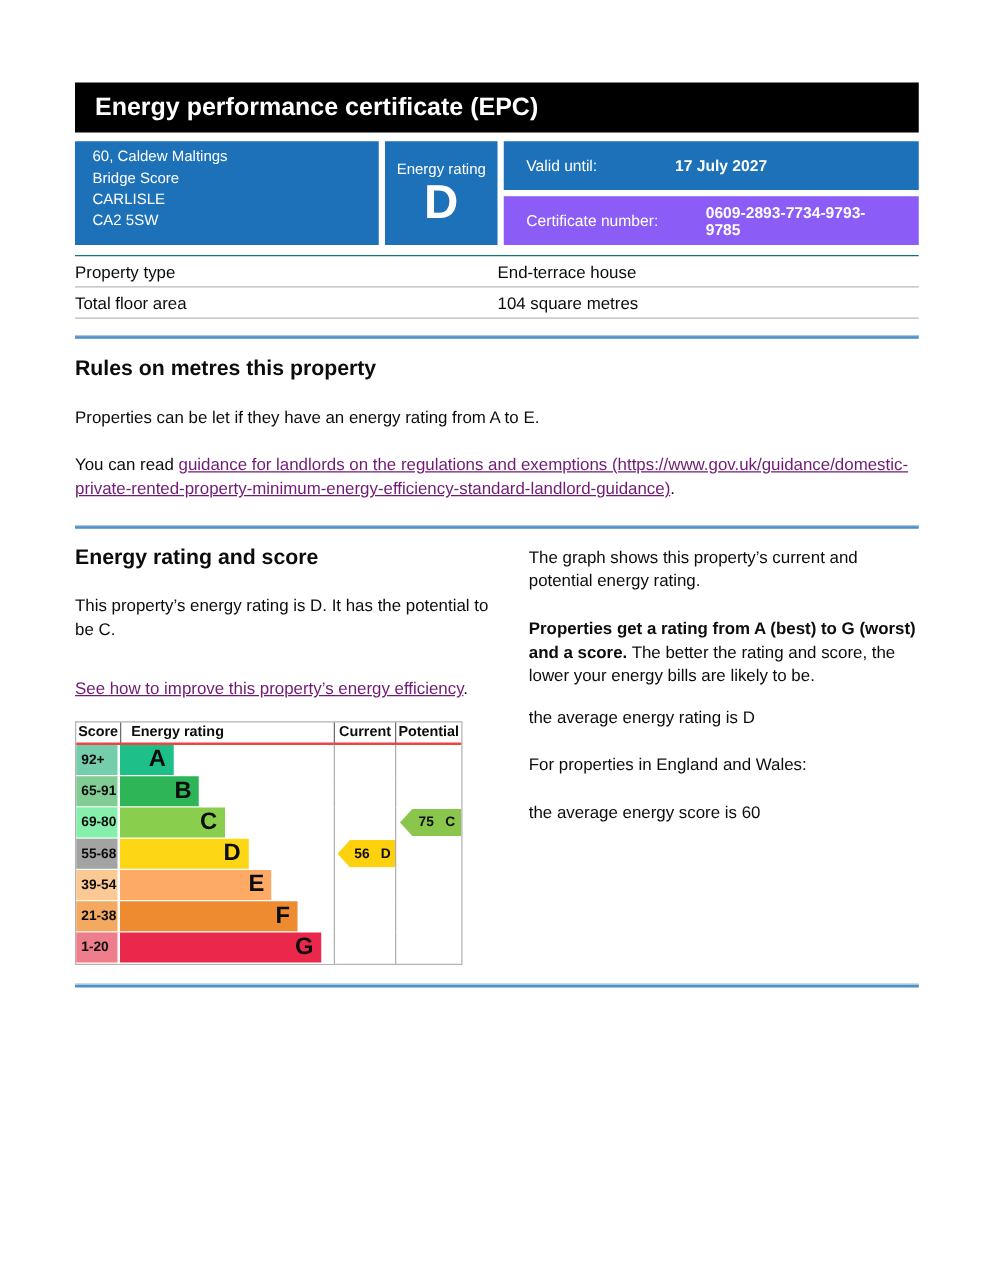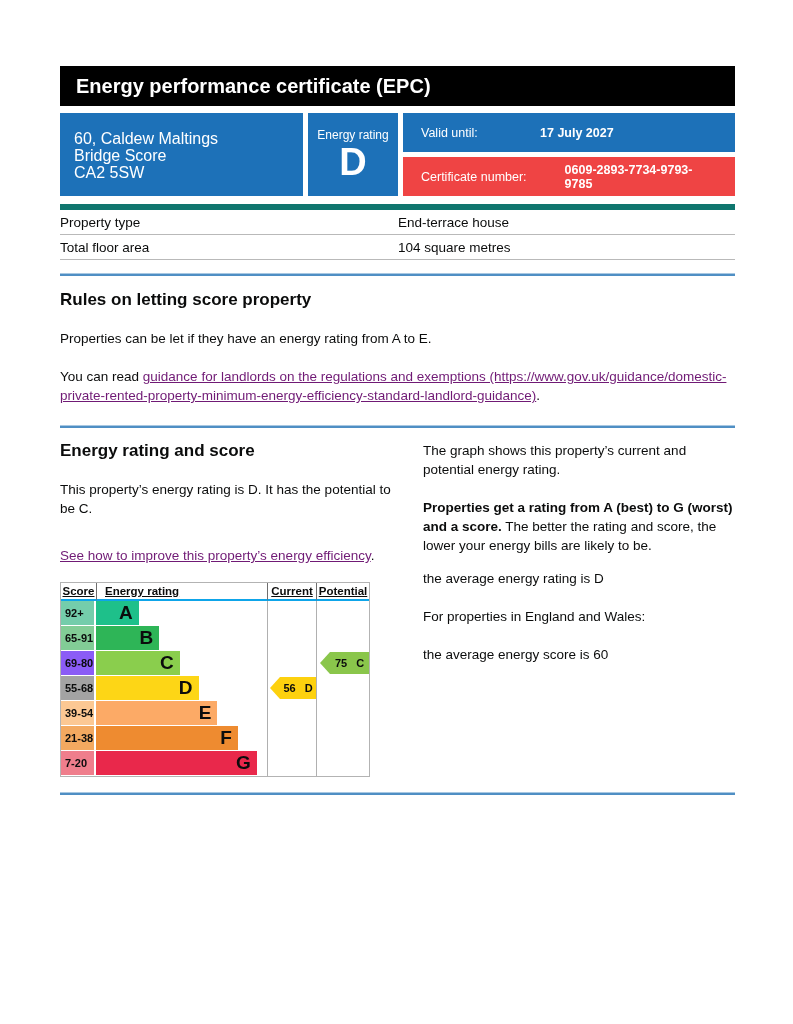--- a/index.html
+++ b/index.html
@@ -5,30 +5,30 @@
   * { margin:0; padding:0; box-sizing:border-box; }
   body { background:#ffffff; font-family:"Liberation Sans", sans-serif; color:#0b0c0c; }
   .page { width:793px; height:1024px; background:#fff; position:relative; overflow:hidden; }
   .content { position:absolute; left:60px; top:66px; width:675px; }
 
   .title-bar { background:#000; color:#fff; height:40px; line-height:40px;
                font-size:20px; font-weight:bold; padding-left:16px; }
 
   .summary { display:flex; margin-top:7px; height:83px; gap:5px; }
   .box { background:#1d71b8; color:#fff; }
-  .addr-box { width:243px; padding:17px 14px; font-size:16px; line-height:17px; }
+  .addr-box { width:243px; padding:4px 14px; font-size:12px; line-height:17px; }
   .rating-box { width:90px; display:flex; flex-direction:column; align-items:center; justify-content:center; }
   .rating-box .lbl { font-size:12px; }
   .rating-box .val { font-size:38px; font-weight:bold; line-height:40px; }
   .right-stack { flex:1; display:flex; flex-direction:column; gap:5px; }
   .kv-box { flex:1; display:flex; align-items:center; padding:0 18px; font-size:12.5px; }
   .kv-box .k { width:115px; }
   .kv-box .v { font-weight:bold; margin-left:4px; }
 
-  .facts { margin-top:8px; border-top:6px solid #0f766e; }
+  .facts { margin-top:8px; border-top:1px solid #0f766e; }
   .fact-row { display:flex; height:25px; align-items:center; border-bottom:1px solid #b9b9b9; font-size:13.5px; }
   .fact-row .fl { width:338px; }
 
   .divider { height:3px; background:#4f8fc4; border-top:1px solid #a8c8e2; }
   .d1 { margin-top:13px; } .d2 { margin-top:20px; } .d3 { margin-top:15px; }
 
   h2 { font-size:17px; font-weight:bold; margin-top:14px; }
   p.body { font-size:13.5px; line-height:19px; margin-top:19px; }
   a.lnk { color:#701a75; text-decoration:underline; cursor:pointer; }
 
@@ -37,21 +37,21 @@
   .col-right { width:312px; margin-left:23px; }
   .col-right p.body:first-child { margin-top:0; }
   .col-left h2 { margin-top:0; }
   .mt26 { margin-top:26px; } .mt30 { margin-top:30px; } .mt14 { margin-top:14px; }
   .tight { margin-top:0; }
 
   
   .chart { position:relative; margin-top:17px; width:310px; border:1px solid #b3b3b3; background:#fff; }
   .chart-grid { display:grid; grid-template-columns:35px 171px 49px 53px; }
   .hcell { height:18px; font-size:11.5px; font-weight:bold; line-height:17px;
-           border-bottom:2px solid #0ea5e9;text-decoration:underline; }
+           border-bottom:2px solid #ef4444; }
   .hcell.c { text-align:center; }
   .hcell.l { padding-left:8px; }
   .hcell.bl { border-left:1px solid #6e6e6e; }
   .band-row { display:contents; }
   .score-cell { height:25px; font-size:11px; font-weight:bold; line-height:24px; padding-left:4px;
                 border-right:2px solid #fff; border-bottom:1px solid #fff; }
   .bar-cell { height:25px; border-bottom:1px solid #fff; }
   .bar { height:24px; text-align:right; padding-right:6px; font-size:19px; font-weight:bold; line-height:24px; }
   .pt-cell, .cu-cell { height:25px; border-left:1px solid #b0b0b0; }
   .arrow { position:absolute; height:22px; display:flex; align-items:center; justify-content:center;
@@ -67,52 +67,53 @@
 
 <div class="page">
   <div class="content">
 
     <div class="title-bar">Energy performance certificate (EPC)</div>
 
     <div class="summary">
       <div class="box addr-box" style="background: rgb(29, 113, 184);">
         <div>60, Caldew Maltings</div>
         <div>Bridge Score</div>
+        <div>CARLISLE</div>
         <div>CA2 5SW</div>
       </div>
       <div class="box rating-box" style="background: rgb(29, 113, 184);">
         <div class="lbl">Energy rating</div>
         <div class="val">D</div>
       </div>
       <div class="right-stack">
         <div class="box kv-box" style="background: rgb(29, 113, 184);">
           <span class="k">Valid until:</span>
           <span class="v">17 July 2027</span>
         </div>
-        <div class="box kv-box" style="background: #ef4444; gap: 27px;">
+        <div class="box kv-box" style="background: #8b5cf6; gap: 27px;">
           <span class="k">Certificate number:</span>
           <span class="v">0609-2893-7734-9793-9785</span>
         </div>
       </div>
     </div>
 
     <div class="facts">
       <div class="fact-row">
         <span class="fl">Property type</span>
         <span>End-terrace house</span>
       </div>
       <div class="fact-row">
         <span class="fl">Total floor area</span>
         <span>104 square metres</span>
       </div>
     </div>
 
     <div class="divider d1"></div>
 
-    <h2>Rules on letting score property</h2>
+    <h2>Rules on metres this property</h2>
     <p class="body">Properties can be let if they have an energy rating from A to E.</p>
     <p class="body"><span>You can read </span><a class="lnk">guidance for landlords on the regulations and exemptions (https://www.gov.uk/guidance/domestic-private-rented-property-minimum-energy-efficiency-standard-landlord-guidance)</a><span>.</span></p>
 
     <div class="divider d2"></div>
 
     <div class="columns">
       <div class="col-left">
         <h2>Energy rating and score</h2>
         <p class="body">This property’s energy rating is D. It has the potential to be C.</p>
         <p class="body" style="margin-top:28px;"><a class="lnk">See how to improve this property’s energy efficiency</a><span>.</span></p>
@@ -134,21 +135,21 @@
             </div>
             <div class="band-row">
               <div class="score-cell" style="background: rgb(130, 205, 150);">65-91</div>
               <div class="bar-cell">
                   <div class="bar" style="background: rgb(46, 181, 87); width: 37%;">B</div>
                 </div>
               <div class="cu-cell"></div>
               <div class="pt-cell"></div>
             </div>
             <div class="band-row">
-              <div class="score-cell" style="background: #8b5cf6;">69-80</div>
+              <div class="score-cell" style="background: #86efac;">69-80</div>
               <div class="bar-cell">
                   <div class="bar" style="background: rgb(138, 206, 77); width: 49%;">C</div>
                 </div>
               <div class="cu-cell"></div>
               <div class="pt-cell"></div>
             </div>
             <div class="band-row">
               <div class="score-cell" style="background: #a3a3a3;">55-68</div>
               <div class="bar-cell">
                   <div class="bar" style="background: rgb(253, 214, 22); width: 60%;">D</div>
@@ -166,21 +167,21 @@
             </div>
             <div class="band-row">
               <div class="score-cell" style="background: rgb(243, 169, 96);">21-38</div>
               <div class="bar-cell">
                   <div class="bar" style="background: rgb(238, 139, 48); width: 83%;">F</div>
                 </div>
               <div class="cu-cell"></div>
               <div class="pt-cell"></div>
             </div>
             <div class="band-row">
-              <div class="score-cell" style="background: rgb(239, 126, 140);">7-20</div>
+              <div class="score-cell" style="background: rgb(239, 126, 140);">1-20</div>
               <div class="bar-cell">
                   <div class="bar" style="background: rgb(233, 40, 75); width: 94%;">G</div>
                 </div>
               <div class="cu-cell"></div>
               <div class="pt-cell"></div>
             </div>
           </div>
 
           <div class="arrow arrow-current" style="background: rgb(253, 209, 14); top: 94px;">
             <span>56</span>

